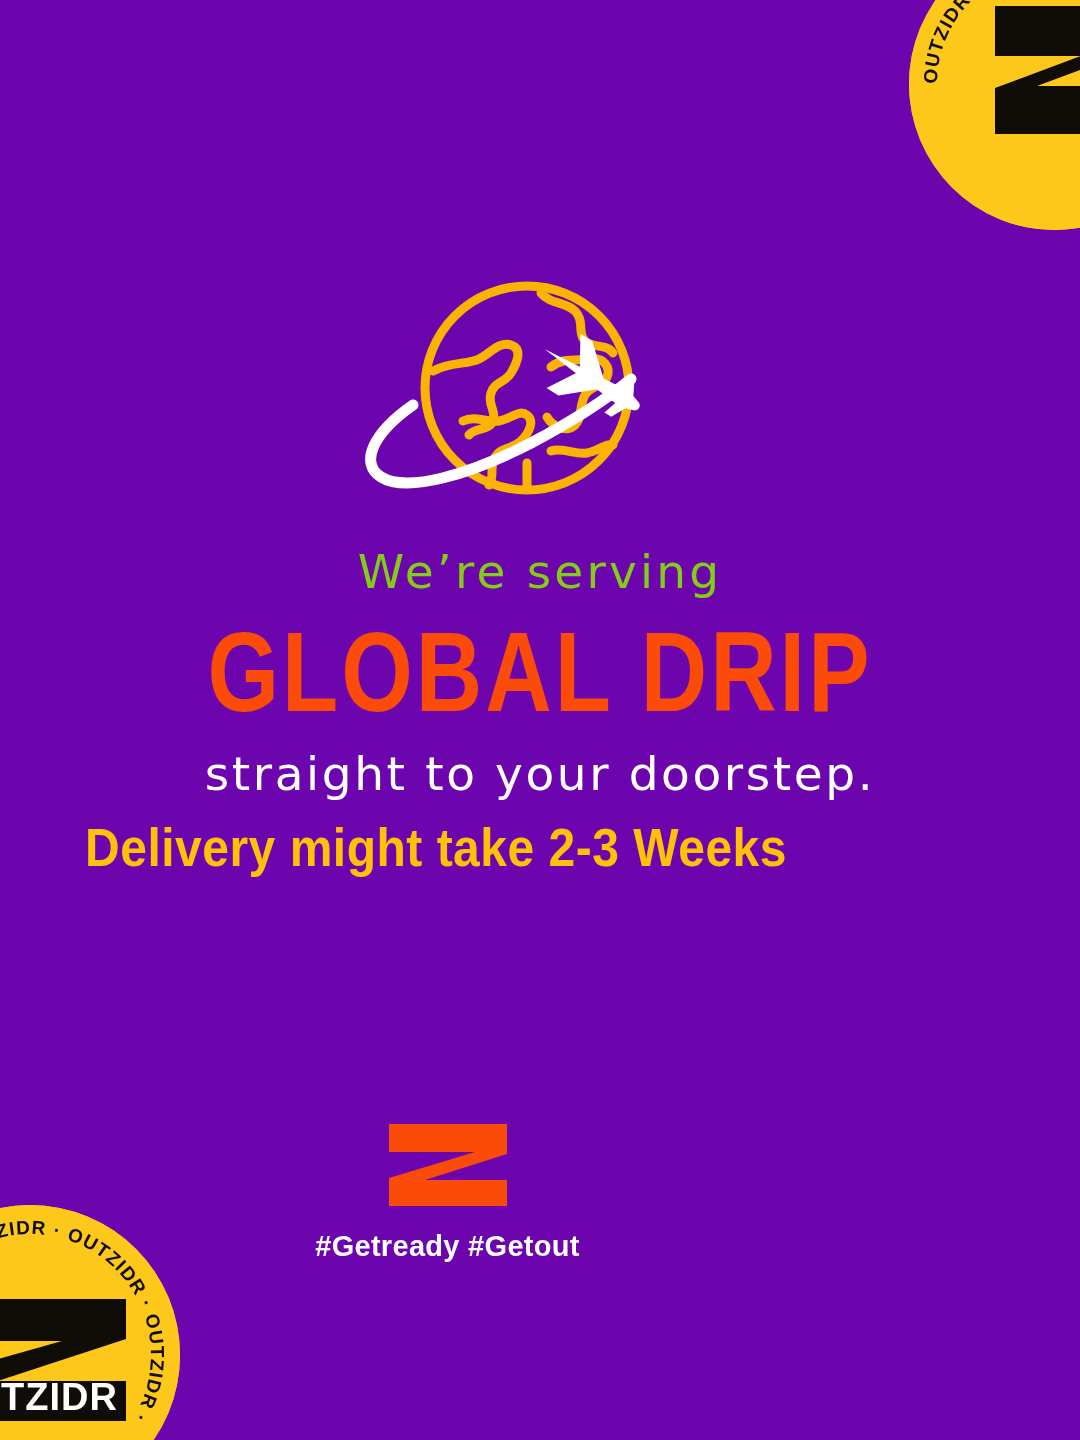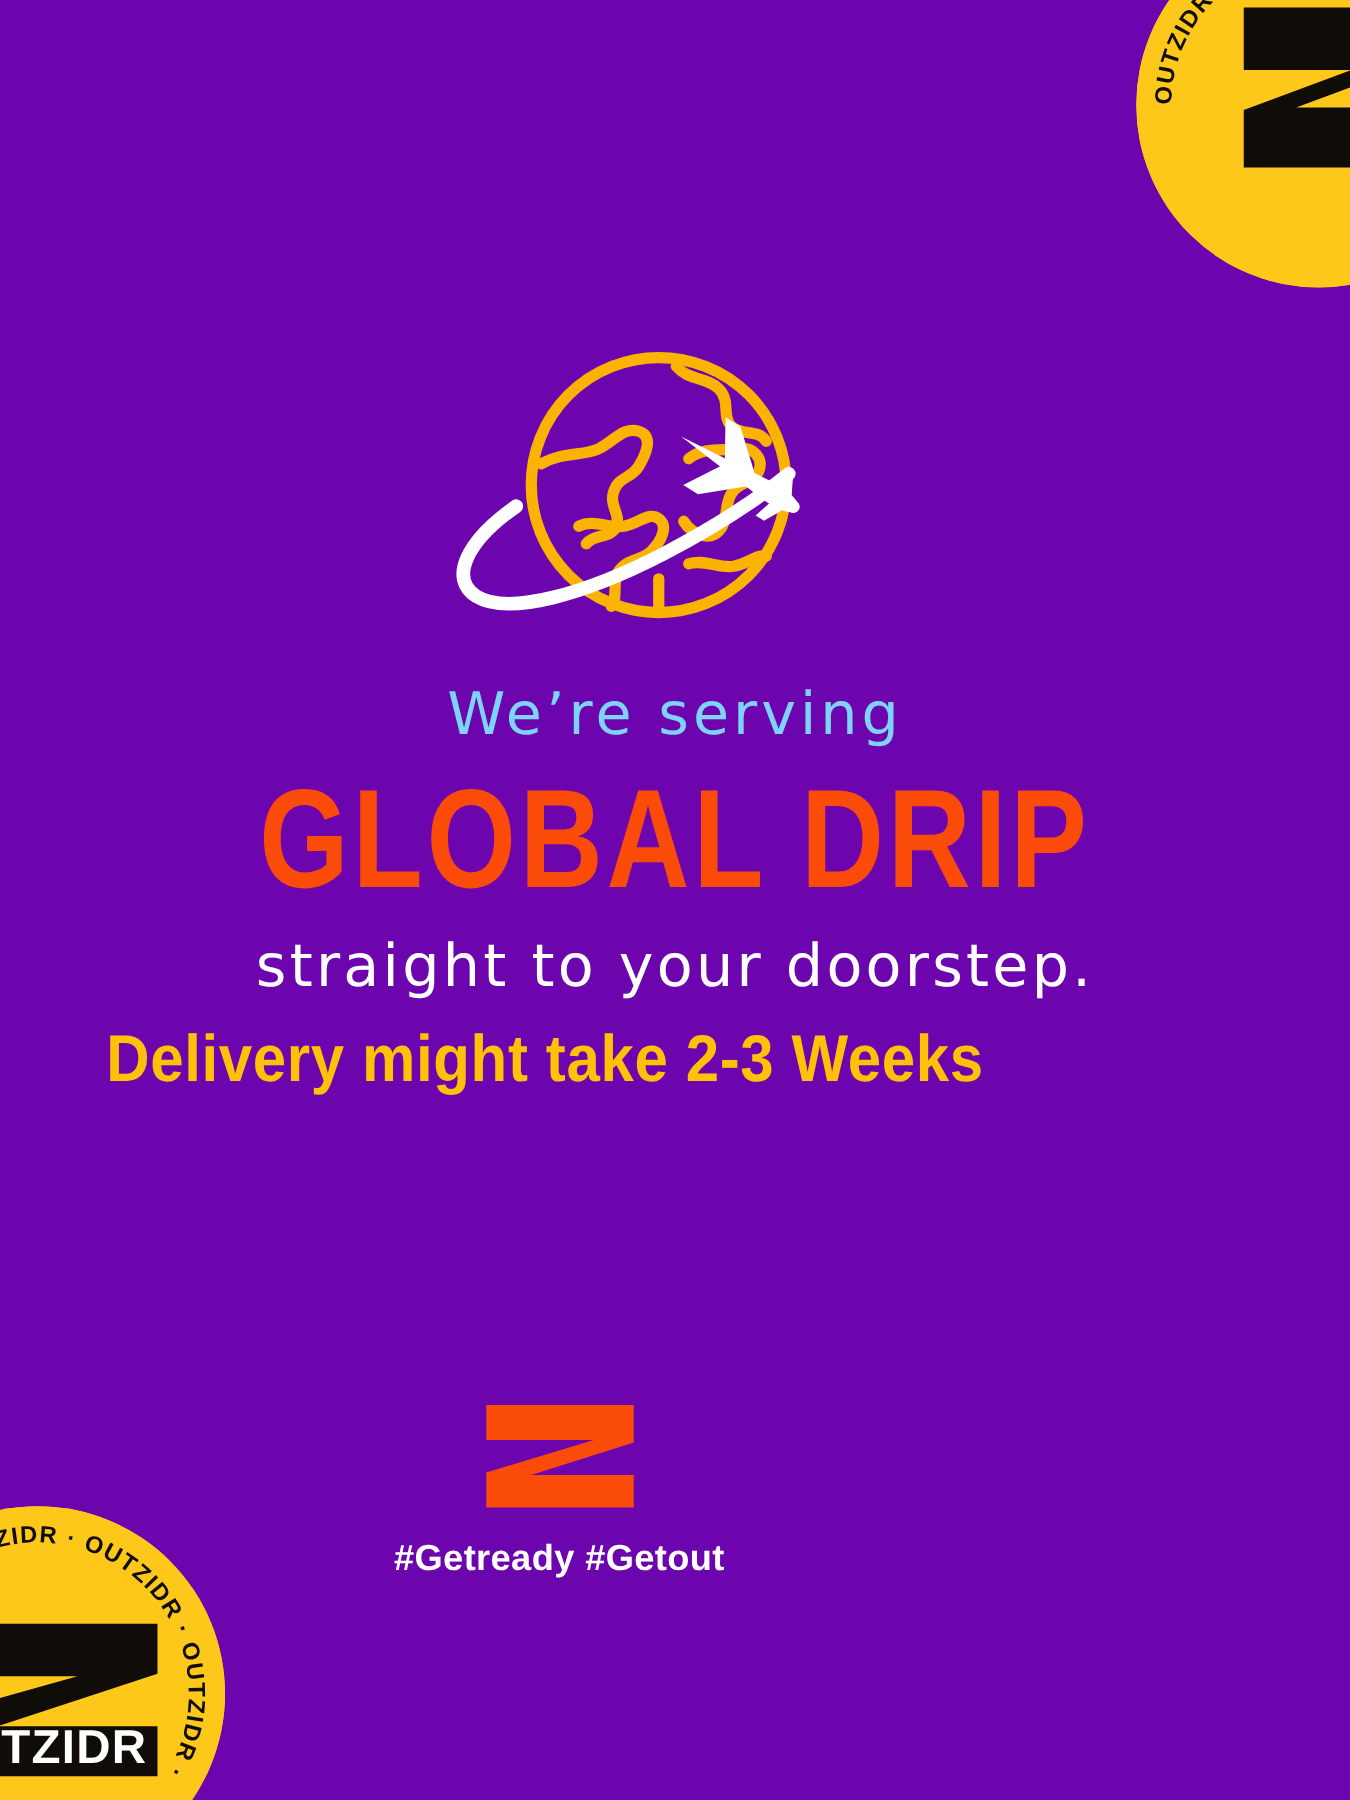--- a/index.html
+++ b/index.html
@@ -55,21 +55,21 @@
 
   
   #headline-block {
     position: absolute;
     left: 0;
     top: 548px;
     width: 1080px;
     text-align: center;
   }
   #line-serving {
-    color: #7dd3fc;
+    color: #84cc16;
     font-size: 47px;
     font-weight: 400;
     letter-spacing: 3.2px;
     line-height: 1.0;
     font-family: "DejaVu Sans", sans-serif;
   }
   #line-global-drip {
     color: #FA4B08;
     font-size: 92px;
     font-weight: bold;

